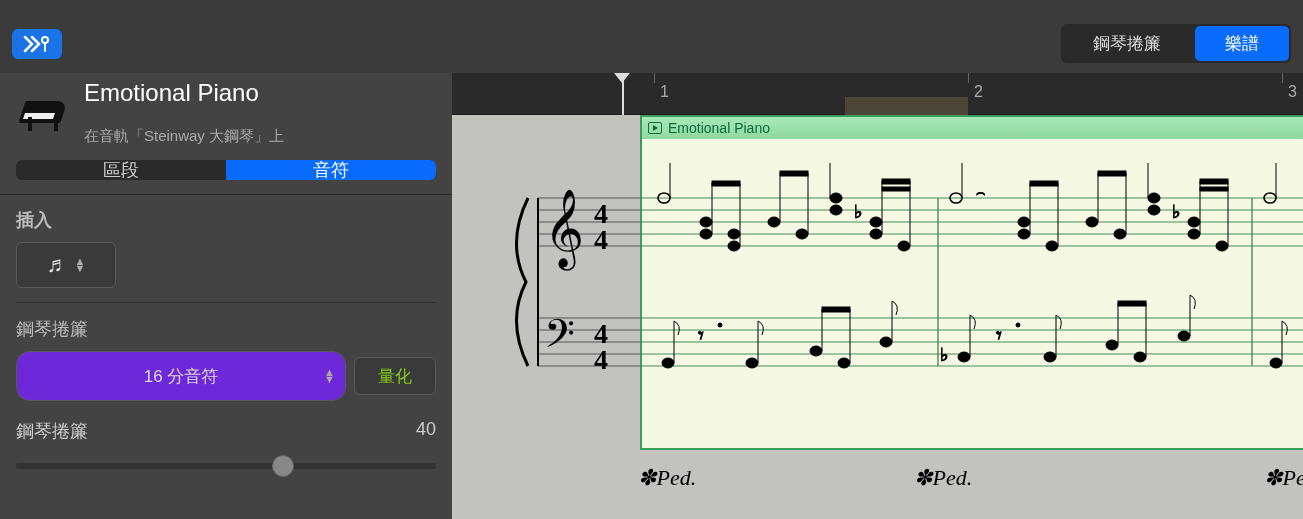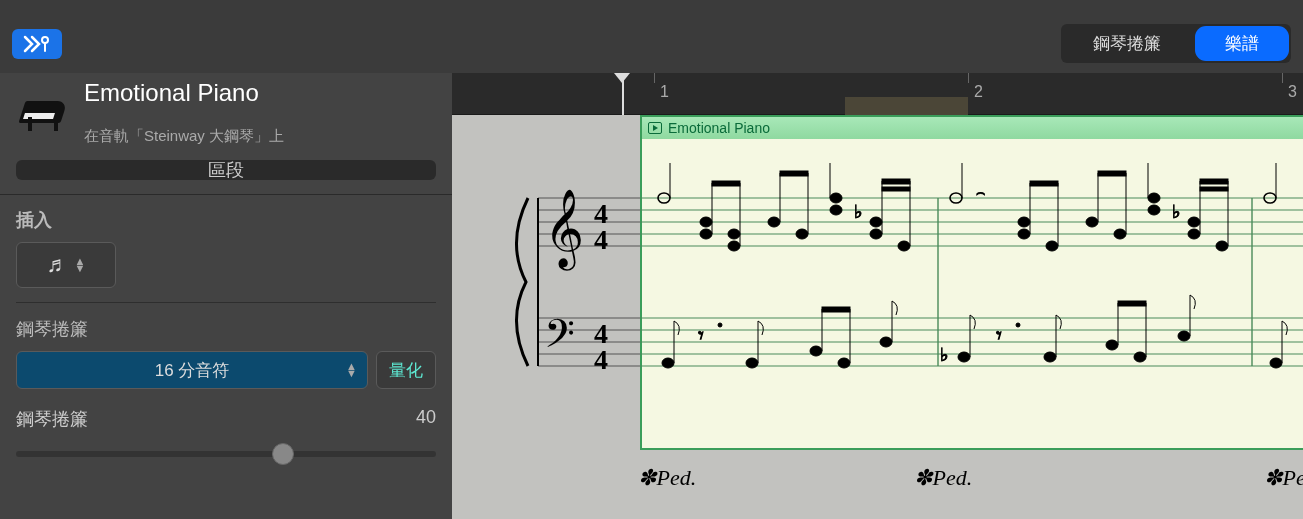--- a/index.html
+++ b/index.html
@@ -2,21 +2,21 @@
 <html><head>
   <meta charset="utf-8">
   <style>
     * { margin: 0; padding: 0; box-sizing: border-box; }
     body { width: 1303px; height: 519px; font-family: -apple-system, "Helvetica Neue", Arial, sans-serif; background: #3b3b3b; overflow: hidden; position: relative; }
 
     .topbar { display: flex; justify-content: space-between; align-items: center; padding: 24px 12px 10px 12px; }
     .catch-btn { background: #1b73e8; border-radius: 6px; width: 50px; height: 30px; display: flex; align-items: center; justify-content: center; }
     .view-switch { display: flex; gap: 4px; background: #2a2a2a; border-radius: 6px; padding: 2px; }
     .view-btn { padding: 6px 30px; border-radius: 5px; color: #ddd; font-size: 17px; cursor: pointer; }
-    .view-btn.active { background: #0a6bff; color: #fff; border-radius: 11px; }
+    .view-btn.active { background: #0a6bff; color: #fff; }
 
     .main { display: flex; height: calc(100% - 50px); }
     .sidebar { width: 452px; background: #434343; padding: 0 16px 20px 16px; color: #ccc; display: flex; flex-direction: column; gap: 14px; }
     .track-header { display: flex; align-items: center; gap: 16px; padding: 6px 0 0 4px; }
     .piano-img { width: 48px; height: 40px; position: relative; }
     .piano-body { position:absolute; top:8px; left:2px; width:42px; height:22px; background:#111; transform:skewX(-18deg); border-radius:2px 10px 2px 2px; }
     .piano-legs { position:absolute; bottom:2px; left:8px; width:4px; height:14px; background:#111; box-shadow: 26px 0 #111; }
     .piano-keys { position:absolute; top:20px; left:4px; width:30px; height:6px; background:#eee; transform:skewX(-18deg);}
     .track-title { font-size: 24px; color: #fff; font-weight: 500; }
     .track-sub { font-size: 15px; color: #aaa; margin-top: 20px; }
@@ -27,23 +27,23 @@
 
     .section { border-top: 1px solid #2e2e2e; padding-top: 14px; }
     .section.first { border-top-color:#555; border-top:none; position:relative;font-weight:bold;}
     .section.first::before{ content:""; position:absolute; top:0; left:-16px; right:-16px; height:1px; background:#2a2a2a;}
     .section-label { font-size: 18px; color: #bbb; margin-bottom: 10px; }
     .insert-box { width: 100px; height: 46px; background: #3a3a3a; border:1px solid #5a5a5a; border-radius: 6px; display: flex; align-items: center; justify-content: center; gap:6px; }
     .note-glyph { font-size: 22px; color: #ddd; }
     .arrows { font-size: 11px; color: #aaa; line-height:7px; }
 
     .quantize-row { display: flex; gap: 8px; align-items: center; }
-    .select { flex:1; height: 38px; background: #0c4a6e; border:1px solid #5a5a5a; border-radius: 6px; display:flex; align-items:center; justify-content:center; position:relative; color:#ddd; font-size:17px;}
+    .select { flex:1; height: 50px; background: #6d28d9; border:1px solid #5a5a5a; border-radius: 14px; display:flex; align-items:center; justify-content:center; position:relative; color:#ddd; font-size:17px;}
     .select .arrows { position:absolute; right:10px; }
-    .q-btn { height:38px; padding:0 12px; background:#3a3a3a; border:1px solid #5a5a5a; border-radius:6px; color:#5eead4; font-size:17px; display:flex; align-items:center;}
+    .q-btn { height:38px; padding:0 23px; background:#3a3a3a; border:1px solid #5a5a5a; border-radius:6px; color:#84cc16; font-size:17px; display:flex; align-items:center;}
 
     .velocity-row { display:flex; justify-content:space-between; font-size:18px; color:#ccc; margin-bottom:8px;}
     .slider-wrap { height:30px; position:relative; }
     .slider-track { position:absolute; top:12px; left:0; right:0; height:6px; background:#333; border-radius:3px; }
     .slider-thumb { position:absolute; top:4px; width:22px; height:22px; background:#888; border-radius:50%; border:1px solid #666; }
 
     .score-area { flex:1; position:relative; background:#3b3b3b; }
     .ruler { position:absolute; top:0; left:0; right:0; height:42px; background:#2a2a2a; border-bottom:1px solid #1a1a1a;}
     .ruler-mark { position:absolute; top:10px; color:#aaa; font-size:16px; }
     .ruler-tick { position:absolute; top:0; width:1px; height:10px; background:#666;}
@@ -89,20 +89,21 @@
           <div class="piano-legs"></div>
       </div>
       <div>
         <div class="track-title">Emotional Piano</div>
         <div class="track-sub">在音軌「Steinway 大鋼琴」上</div>
       </div>
     </div>
 
     <div class="mode-switch">
       <div class="mode-btn">區段</div>
+      <div class="mode-btn active">音符</div>
     </div>
 
     <div class="section first">
       <div class="section-label">插入</div>
       <div class="insert-box">
         <span class="note-glyph">♬</span>
         <div class="arrows">▲<br>▼</div>
       </div>
     </div>
 

